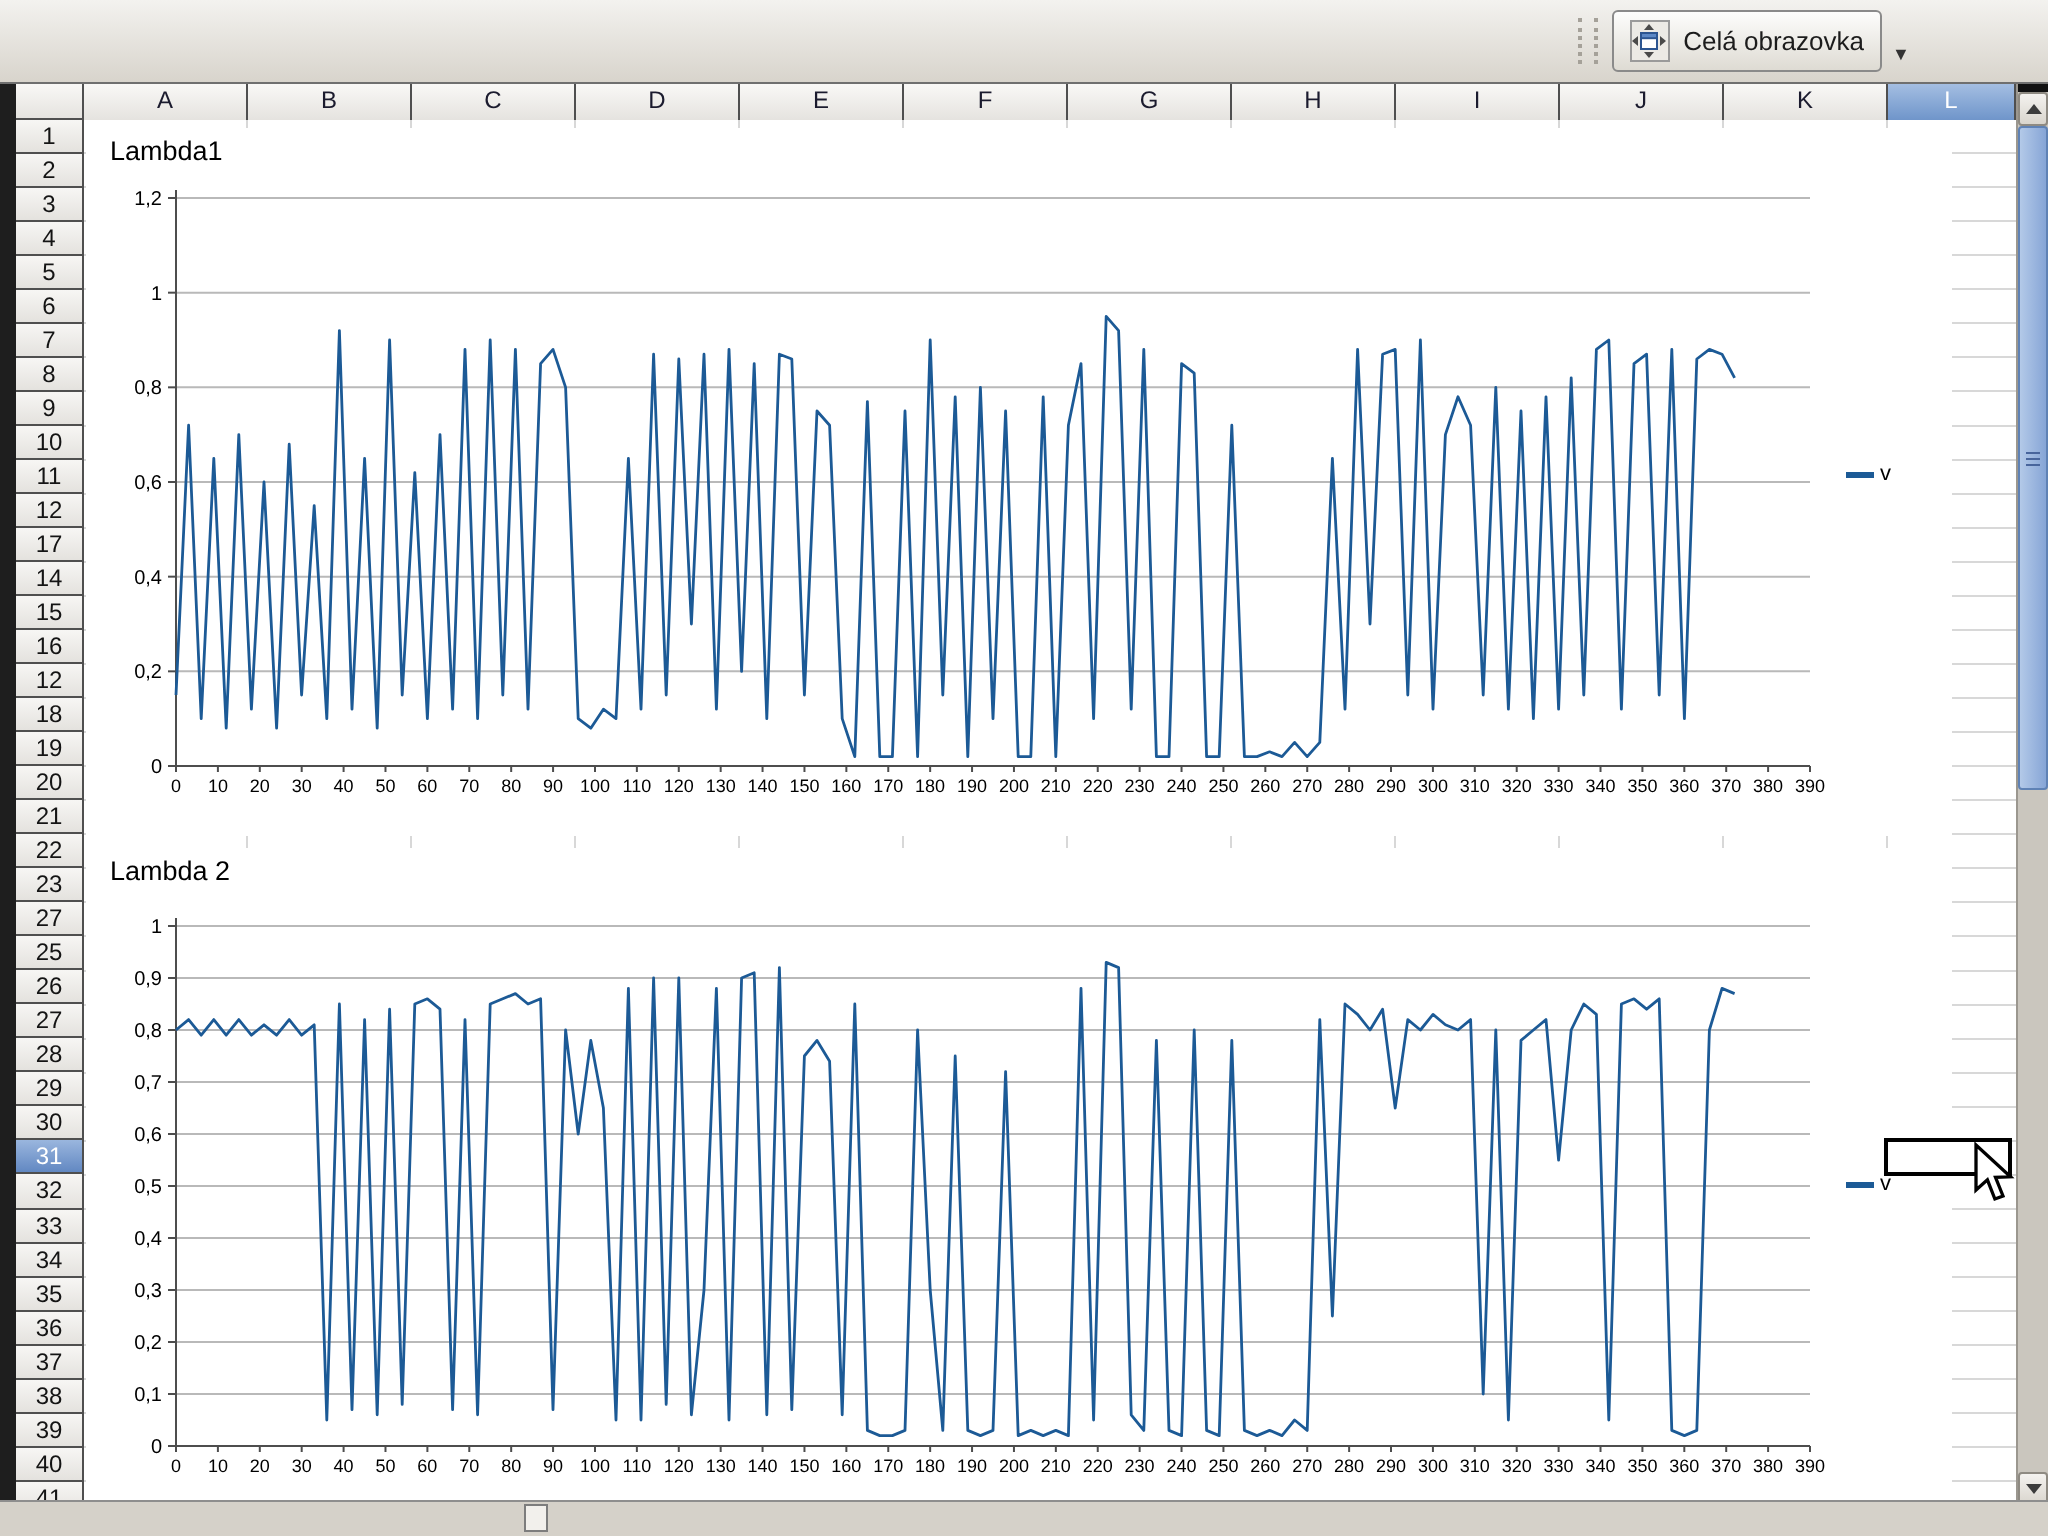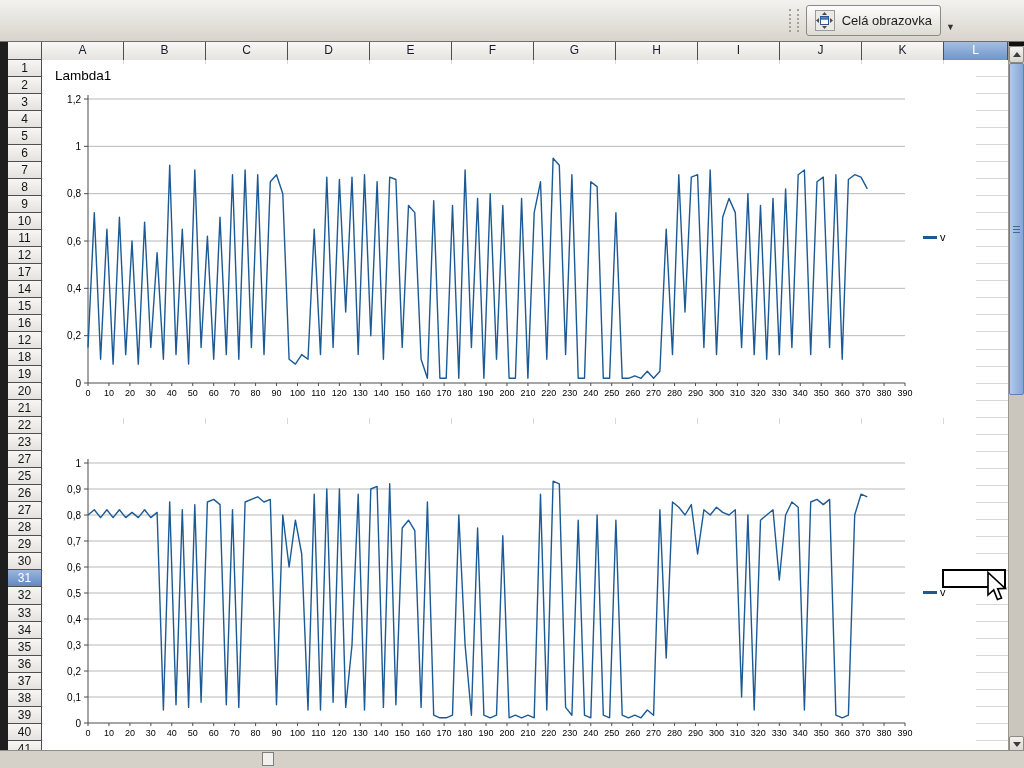--- a/index.html
+++ b/index.html
@@ -392,20 +392,21 @@
         <line x1="799.1538461538462" y1="299" x2="799.1538461538462" y2="302" stroke="#4d4d4d" stroke-width="1"></line>
         <text x="799.1538461538462" y="312" text-anchor="middle" font-size="9" fill="#000">360</text>
         <line x1="820.1025641025641" y1="299" x2="820.1025641025641" y2="302" stroke="#4d4d4d" stroke-width="1"></line>
         <text x="820.1025641025641" y="312" text-anchor="middle" font-size="9" fill="#000">370</text>
         <line x1="841.051282051282" y1="299" x2="841.051282051282" y2="302" stroke="#4d4d4d" stroke-width="1"></line>
         <text x="841.051282051282" y="312" text-anchor="middle" font-size="9" fill="#000">380</text>
         <line x1="862" y1="299" x2="862" y2="302" stroke="#4d4d4d" stroke-width="1"></line>
         <text x="862" y="312" text-anchor="middle" font-size="9" fill="#000">390</text>
         <polyline points="45.0,91.0 51.3,85.8 57.6,93.6 63.9,85.8 70.1,93.6 76.4,85.8 82.7,93.6 89.0,88.4 95.3,93.6 101.6,85.8 107.8,93.6 114.1,88.4 120.4,286.0 126.7,78.0 133.0,280.8 139.3,85.8 145.6,283.4 151.8,80.6 158.1,278.2 164.4,78.0 170.7,75.4 177.0,80.6 183.3,280.8 189.5,85.8 195.8,283.4 202.1,78.0 208.4,75.4 214.7,72.8 221.0,78.0 227.3,75.4 233.5,280.8 239.8,91.0 246.1,143.0 252.4,96.2 258.7,130.0 265.0,286.0 271.2,70.2 277.5,286.0 283.8,65.0 290.1,278.2 296.4,65.0 302.7,283.4 309.0,221.0 315.2,70.2 321.5,286.0 327.8,65.0 334.1,62.4 340.4,283.4 346.7,59.8 352.9,280.8 359.2,104.0 365.5,96.2 371.8,106.6 378.1,283.4 384.4,78.0 390.7,291.2 396.9,293.8 403.2,293.8 409.5,291.2 415.8,91.0 422.1,221.0 428.4,291.2 434.6,104.0 440.9,291.2 447.2,293.8 453.5,291.2 459.8,111.8 466.1,293.8 472.4,291.2 478.6,293.8 484.9,291.2 491.2,293.8 497.5,70.2 503.8,286.0 510.1,57.2 516.3,59.8 522.6,283.4 528.9,291.2 535.2,96.2 541.5,291.2 547.8,293.8 554.1,91.0 560.3,291.2 566.6,293.8 572.9,96.2 579.2,291.2 585.5,293.8 591.8,291.2 598.0,293.8 604.3,286.0 610.6,291.2 616.9,85.8 623.2,234.0 629.5,78.0 635.8,83.2 642.0,91.0 648.3,80.6 654.6,130.0 660.9,85.8 667.2,91.0 673.5,83.2 679.7,88.4 686.0,91.0 692.3,85.8 698.6,273.0 704.9,91.0 711.2,286.0 717.5,96.2 723.7,91.0 730.0,85.8 736.3,156.0 742.6,91.0 748.9,78.0 755.2,83.2 761.4,286.0 767.7,78.0 774.0,75.4 780.3,80.6 786.6,75.4 792.9,291.2 799.2,293.8 805.4,291.2 811.7,91.0 818.0,70.2 824.3,72.8" fill="none" stroke="#1c5a96" stroke-width="1.4" stroke-linejoin="round"></polyline>
       </svg>
+    <div class="chart-title">Lambda 2</div>
     <div class="chart-legend">
       <span class="legend-dash" style="background: rgb(28, 90, 150);"></span>
       <span class="legend-label">v</span>
     </div>
   </div>
 
   <div id="sel-cell"></div>
 
   <div id="vscroll">
     <div id="vscroll-cap"></div>

